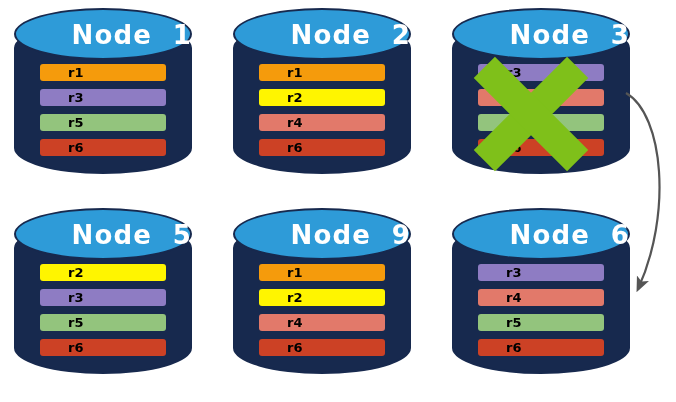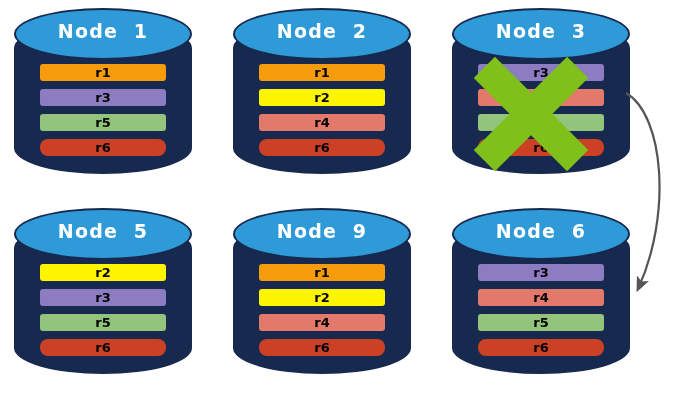--- a/index.html
+++ b/index.html
@@ -52,23 +52,23 @@
     box-sizing: border-box;
     border-radius: 50%;
     z-index: 3;
   }
 
   .node-label {
     position: absolute;
     left: 0;
     top: 12px;
     width: 178px;
-    text-align: center;
+    text-align: right;
     color: #ffffff;
-    font-size: 19px;
+    font-size: 26px;
     font-weight: bold;
     letter-spacing: 1.2px;
     z-index: 4;
     white-space: pre;
     user-select: none;
   }
 
   
   .bars {
     position: absolute;
@@ -79,25 +79,26 @@
   }
 
   .bar {
     height: 17px;
     margin-bottom: 8px;
     border-radius: 3px;
     color: #000000;
     font-size: 13px;
     font-weight: bold;
     line-height: 17px;
-    text-align: center;
+    text-align: left;
     box-sizing: border-box;
     user-select: none;
-  }
-  .bar:last-child { margin-bottom: 0; border-radius: 8px; }
+    padding-left: 28px;
+  }
+  .bar:last-child { margin-bottom: 0; }
 
   
   .fail-cross {
     position: absolute;
     left: 0;
     top: 0;
     width: 178px;
     height: 180px;
     z-index: 6;
     pointer-events: none;

